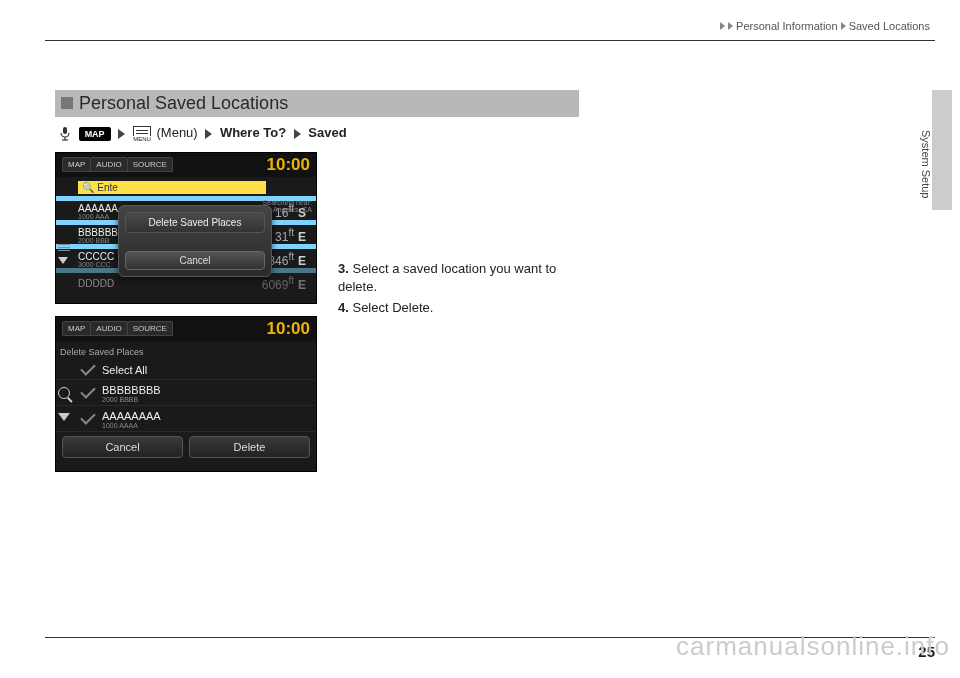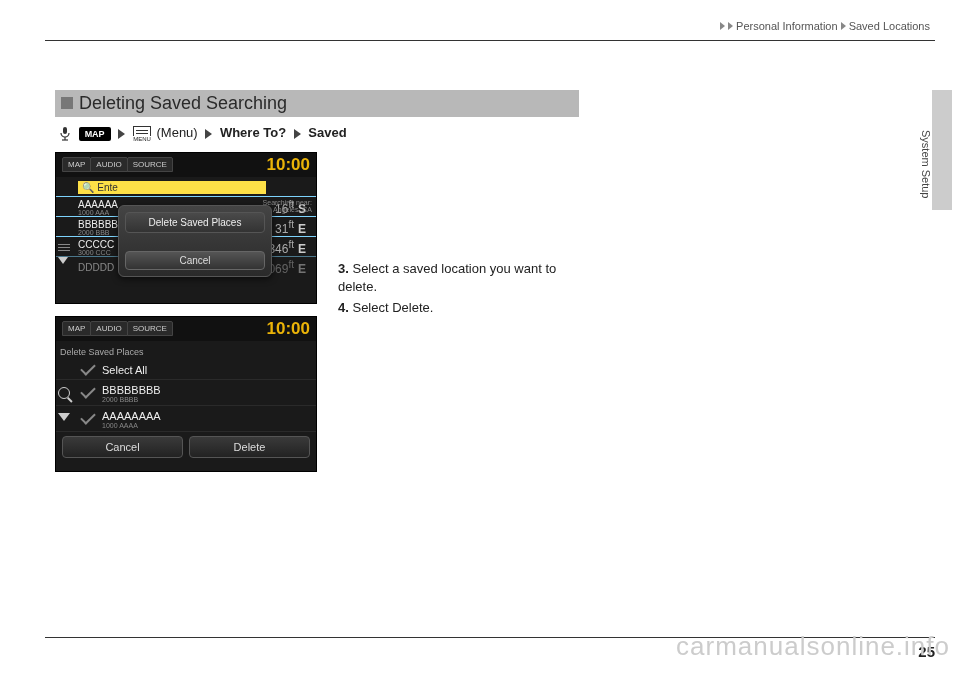--- a/index.html
+++ b/index.html
@@ -204,21 +204,21 @@
     position:absolute;
     right:4px;top:18px;
     font-size:7px;color:#888;
     text-align:right;
   }
   .dev-row{
     display:flex;
     justify-content:space-between;
     align-items:center;
     padding:2px 10px 0 22px;
-    border-top:1px solid #7dd3fc;
+    border-top:5px solid #7dd3fc;
     font-size:10px;
     color:#eee;
   }
   .dev-row .sub{ font-size:7px;color:#888;display:block;margin-top:-1px;}
   .dev-row .dir{ color:#aaa; font-size:12px;margin-left:19px;}
   .dev-row .dir b{color:#ccc;font-weight:bold;margin-left:4px;}
   .dev-handle{
     position:absolute;
     left:2px;top:50%;
     width:14px;height:26px;
@@ -352,21 +352,21 @@
   <span class="tri"></span><span class="tri"></span><span>Personal Information</span>
   <span class="tri"></span><span>Saved Locations</span>
 </div>
 <div class="rule-top"></div>
 
 <div class="side-tab"></div>
 <div class="side-label">System Setup</div>
 
 <div class="content">
   <div class="section-title">
-    <span class="sq"></span><span>Deleting Saved Searching</span>
+    <span class="sq"></span><span>Personal Saved Locations</span>
   </div>
 
   <div class="nav-line">
     <span class="mic">
       <svg width="12" height="16" viewBox="0 0 12 16">
           <rect x="4" y="1" width="4" height="7" rx="2" fill="#333"></rect>
           <path d="M2 7a4 4 0 0 0 8 0" stroke="#333" fill="none" stroke-width="1.2"></path>
           <line x1="6" y1="11" x2="6" y2="14" stroke="#333" stroke-width="1.2"></line>
           <line x1="3" y1="14" x2="9" y2="14" stroke="#333" stroke-width="1.2"></line>
         </svg>

